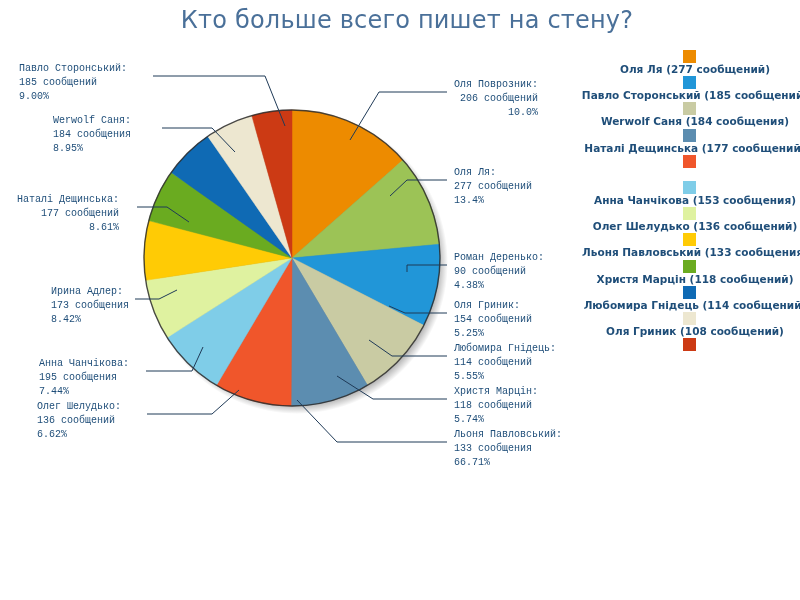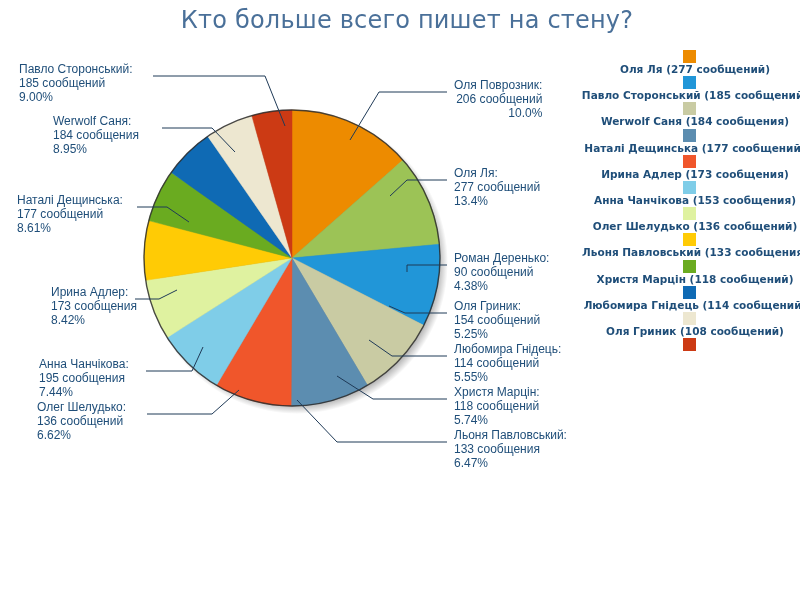--- a/index.html
+++ b/index.html
@@ -36,24 +36,24 @@
   svg.pie-svg {
     position: absolute;
     left: 0;
     top: 0;
     width: 800px;
     height: 600px;
     overflow: visible;
   }
   .callout-label {
     position: absolute;
-    font-size: 12px;
+    font-size: 10px;
     line-height: 14px;
     color: #1f4e79;
-    font-family: Liberation Sans, sans-serif;
+    font-family: Liberation Mono, monospace;
     white-space: nowrap;
   }
   .callout-label .ln { display: block; }
   #legend {
     position: absolute;
     left: 576px;
     top: 50px;
     width: 224px;
   }
   .legend-row {
@@ -130,21 +130,21 @@
       <div class="callout-label" style="top: 62px; left: 12px; text-align: left;">
         <span class="ln">Павло Сторонський:</span>
         <span class="ln">185 сообщений</span>
         <span class="ln">9.00%</span>
       </div>
       <div class="callout-label" style="top: 114px; left: 46px; text-align: left;">
         <span class="ln">Werwolf Саня:</span>
         <span class="ln">184 сообщения</span>
         <span class="ln">8.95%</span>
       </div>
-      <div class="callout-label" style="top: 193px; left: 10px; text-align: left;">
+      <div class="callout-label" style="top: 193px; left: 10px; text-align: right;">
         <span class="ln">Наталі Дещинська:</span>
         <span class="ln">177 сообщений</span>
         <span class="ln">8.61%</span>
       </div>
       <div class="callout-label" style="top: 285px; left: 44px; text-align: left;">
         <span class="ln">Ирина Адлер:</span>
         <span class="ln">173 сообщения</span>
         <span class="ln">8.42%</span>
       </div>
       <div class="callout-label" style="top: 357px; left: 32px; text-align: left;">
@@ -153,21 +153,21 @@
         <span class="ln">7.44%</span>
       </div>
       <div class="callout-label" style="top: 400px; left: 30px; text-align: left;">
         <span class="ln">Олег Шелудько:</span>
         <span class="ln">136 сообщений</span>
         <span class="ln">6.62%</span>
       </div>
       <div class="callout-label" style="top: 428px; left: 447px; text-align: left;">
         <span class="ln">Льоня Павловський:</span>
         <span class="ln">133 сообщения</span>
-        <span class="ln">6.47%</span>
+        <span class="ln">66.71%</span>
       </div>
       <div class="callout-label" style="top: 385px; left: 447px; text-align: left;">
         <span class="ln">Христя Марцін:</span>
         <span class="ln">118 сообщений</span>
         <span class="ln">5.74%</span>
       </div>
       <div class="callout-label" style="top: 342px; left: 447px; text-align: left;">
         <span class="ln">Любомира Гнідець:</span>
         <span class="ln">114 сообщений</span>
         <span class="ln">5.55%</span>
@@ -206,21 +206,20 @@
       <div class="legend-row">
         <span class="legend-swatch" style="background: rgb(201, 203, 163);"></span>
         <span class="legend-text">Werwolf Саня (184 сообщения)</span>
       </div>
       <div class="legend-row">
         <span class="legend-swatch" style="background: rgb(92, 141, 176);"></span>
         <span class="legend-text">Наталі Дещинська (177 сообщений)</span>
       </div>
       <div class="legend-row">
         <span class="legend-swatch" style="background: rgb(240, 86, 43);"></span>
-        <span class="legend-text">Ирина Адлер (173 сообщения)</span>
       </div>
       <div class="legend-row">
         <span class="legend-swatch" style="background: rgb(127, 205, 232);"></span>
         <span class="legend-text">Анна Чанчікова (153 сообщения)</span>
       </div>
       <div class="legend-row">
         <span class="legend-swatch" style="background: rgb(223, 242, 160);"></span>
         <span class="legend-text">Олег Шелудько (136 сообщений)</span>
       </div>
       <div class="legend-row">

